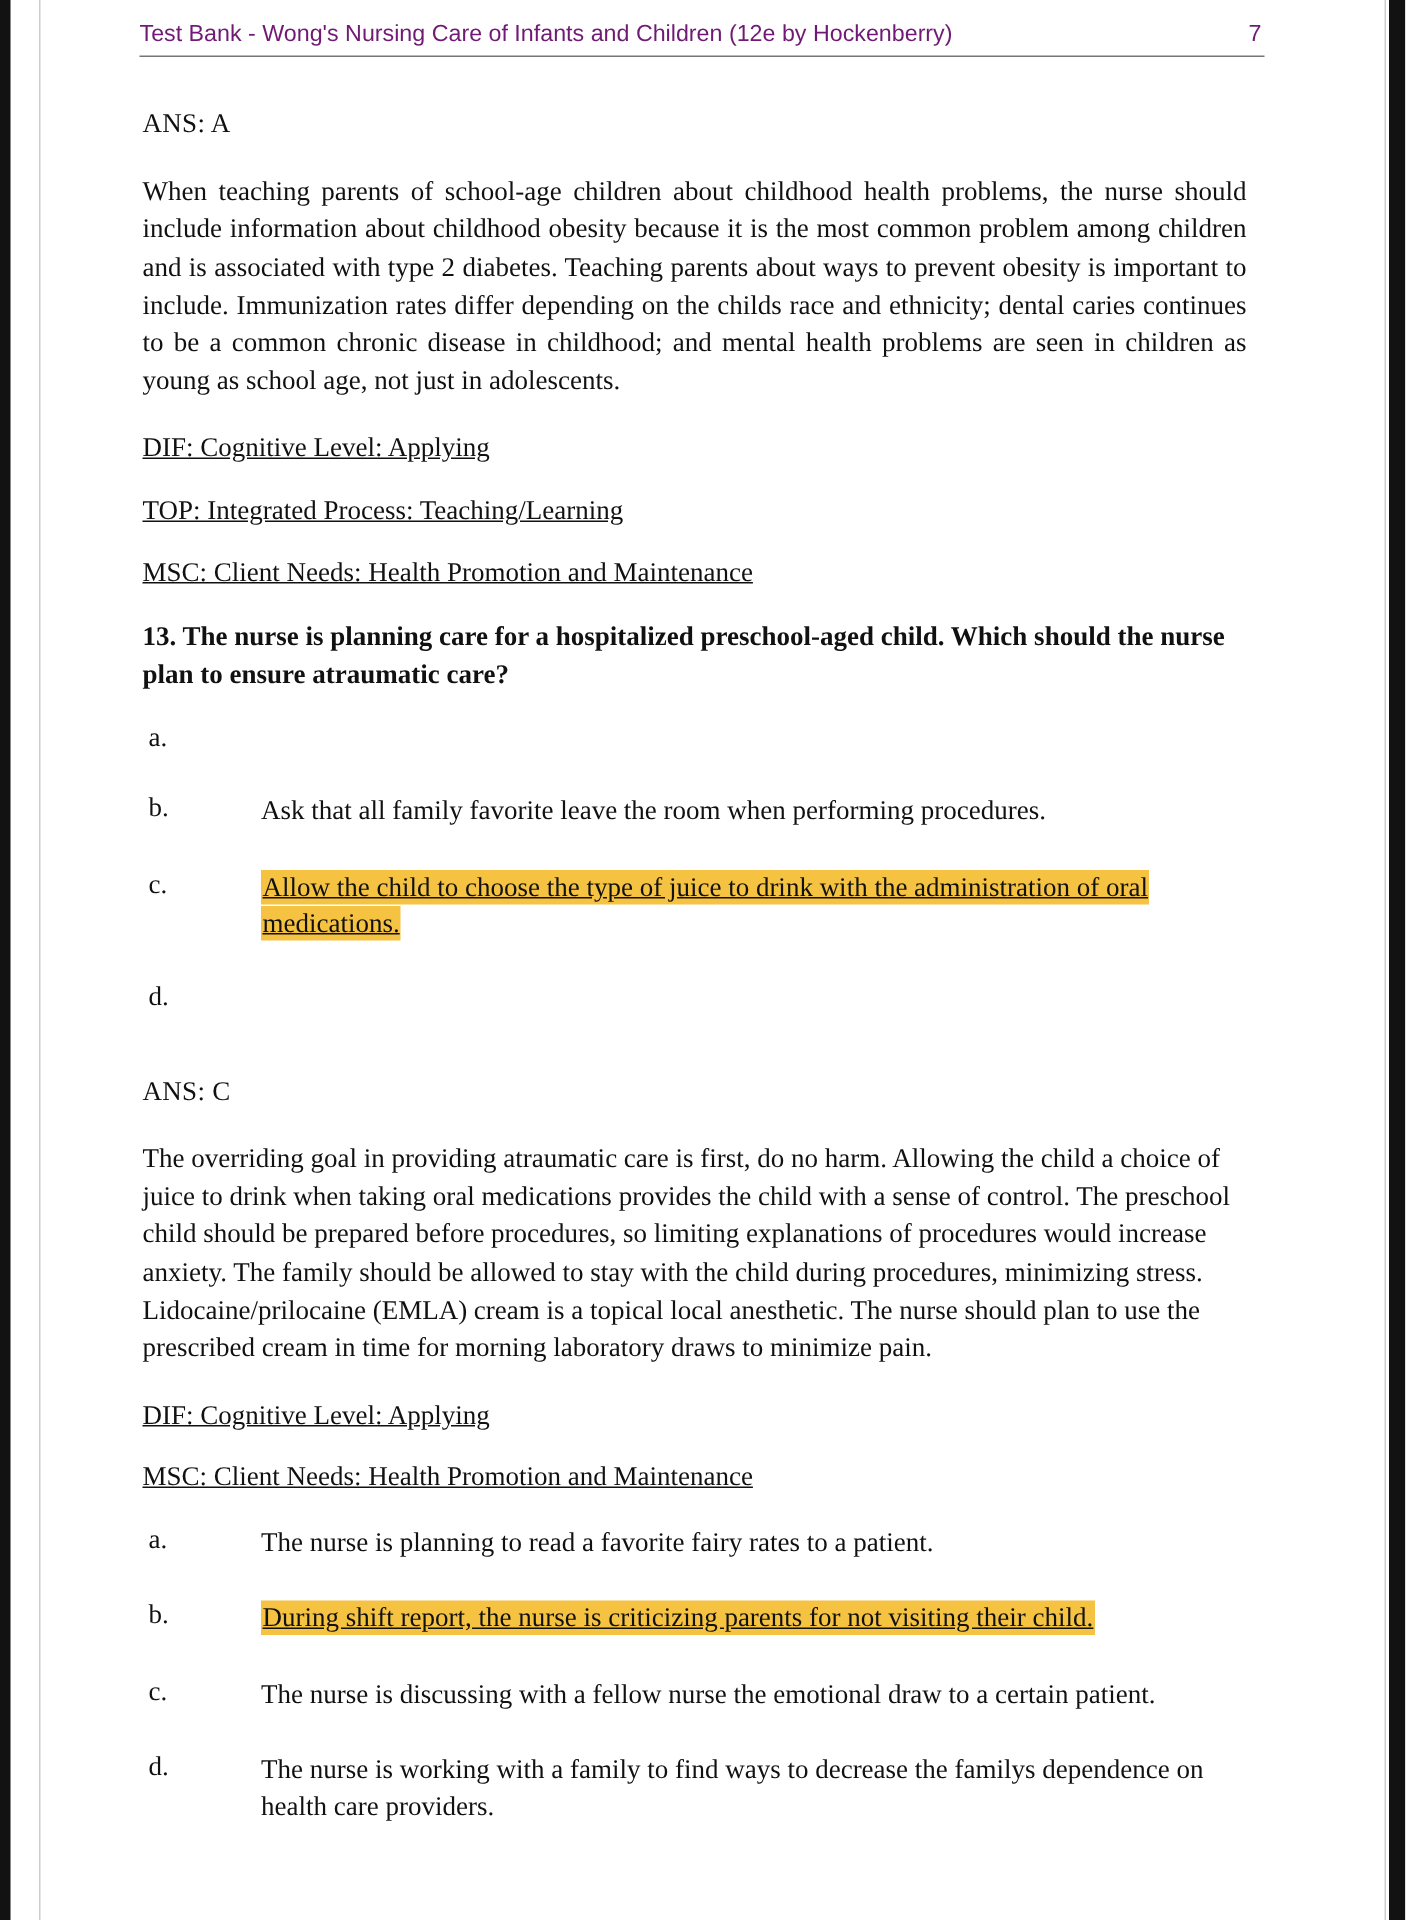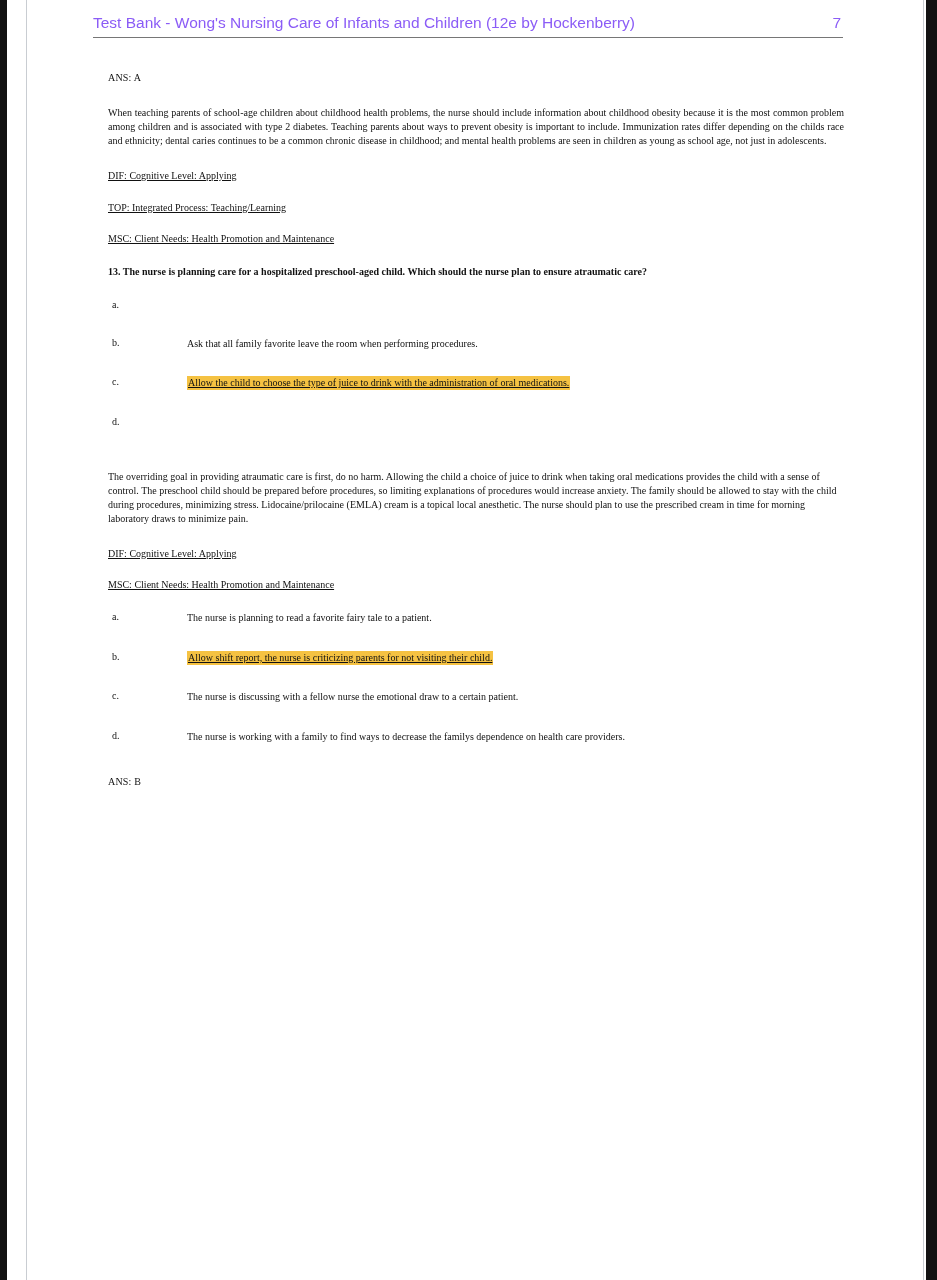--- a/index.html
+++ b/index.html
@@ -38,37 +38,37 @@
   .scan-edge-hair.right { right: 13px; }
 
   
   .running-header {
     position: absolute;
     left: 93px;
     top: 14px;
     width: 750px;
     font-family: "Liberation Sans", "DejaVu Sans", sans-serif;
     font-size: 15.5px;
-    color: #8b5cf6;
+    color: #701a75;
     display: flex;
     justify-content: space-between;
     align-items: center;
     padding-bottom: 5px;
     border-bottom: 1.5px solid #767676;
   }
   .running-header .hdr-title { white-space: nowrap; }
   .running-header .hdr-page  { padding-right: 2px; }
 
   
   .content {
     position: absolute;
-    left: 108px;
+    left: 95px;
     top: 72px;
     width: 736px;
-    font-size: 10px;
+    font-size: 18px;
     line-height: 1.18;
   }
 
   .ans-line {
     margin: 0 0 22px 0;
     letter-spacing: 0.2px;
   }
 
   p.rationale {
     margin: 0 0 22px 0;
@@ -155,44 +155,44 @@
         <span class="option-letter">c.</span>
         <span class="option-text"><span class="hl">Allow the child to choose the type of juice to drink with the administration of oral medications.</span></span>
       </div>
       <div class="option-row">
         <span class="option-letter">d.</span>
       </div>
     </div>
 
     <div class="block-gap-md"></div>
 
+    <div class="ans-line">ANS: C</div>
 
     <p class="rationale">The overriding goal in providing atraumatic care is first, do no harm. Allowing the child a choice of juice to drink when taking oral medications provides the child with a sense of control. The preschool child should be prepared before procedures, so limiting explanations of procedures would increase anxiety. The family should be allowed to stay with the child during procedures, minimizing stress. Lidocaine/prilocaine (EMLA) cream is a topical local anesthetic. The nurse should plan to use the prescribed cream in time for morning laboratory draws to minimize pain.</p>
 
     <div class="meta-line">DIF: Cognitive Level: Applying</div>
     <div class="meta-line">MSC: Client Needs: Health Promotion and Maintenance</div>
 
 
     <div class="options">
       <div class="option-row">
         <span class="option-letter">a.</span>
-        <span class="option-text"><span>The nurse is planning to read a favorite fairy tale to a patient.</span></span>
+        <span class="option-text"><span>The nurse is planning to read a favorite fairy rates to a patient.</span></span>
       </div>
       <div class="option-row">
         <span class="option-letter">b.</span>
-        <span class="option-text"><span class="hl">Allow shift report, the nurse is criticizing parents for not visiting their child.</span></span>
+        <span class="option-text"><span class="hl">During shift report, the nurse is criticizing parents for not visiting their child.</span></span>
       </div>
       <div class="option-row">
         <span class="option-letter">c.</span>
         <span class="option-text"><span>The nurse is discussing with a fellow nurse the emotional draw to a certain patient.</span></span>
       </div>
       <div class="option-row">
         <span class="option-letter">d.</span>
         <span class="option-text"><span>The nurse is working with a family to find ways to decrease the familys dependence on health care providers.</span></span>
       </div>
     </div>
 
     <div class="block-gap-sm"></div>
 
-    <div class="ans-line">ANS: B</div>
 
   </div>
 </div>
 
 </body></html>

